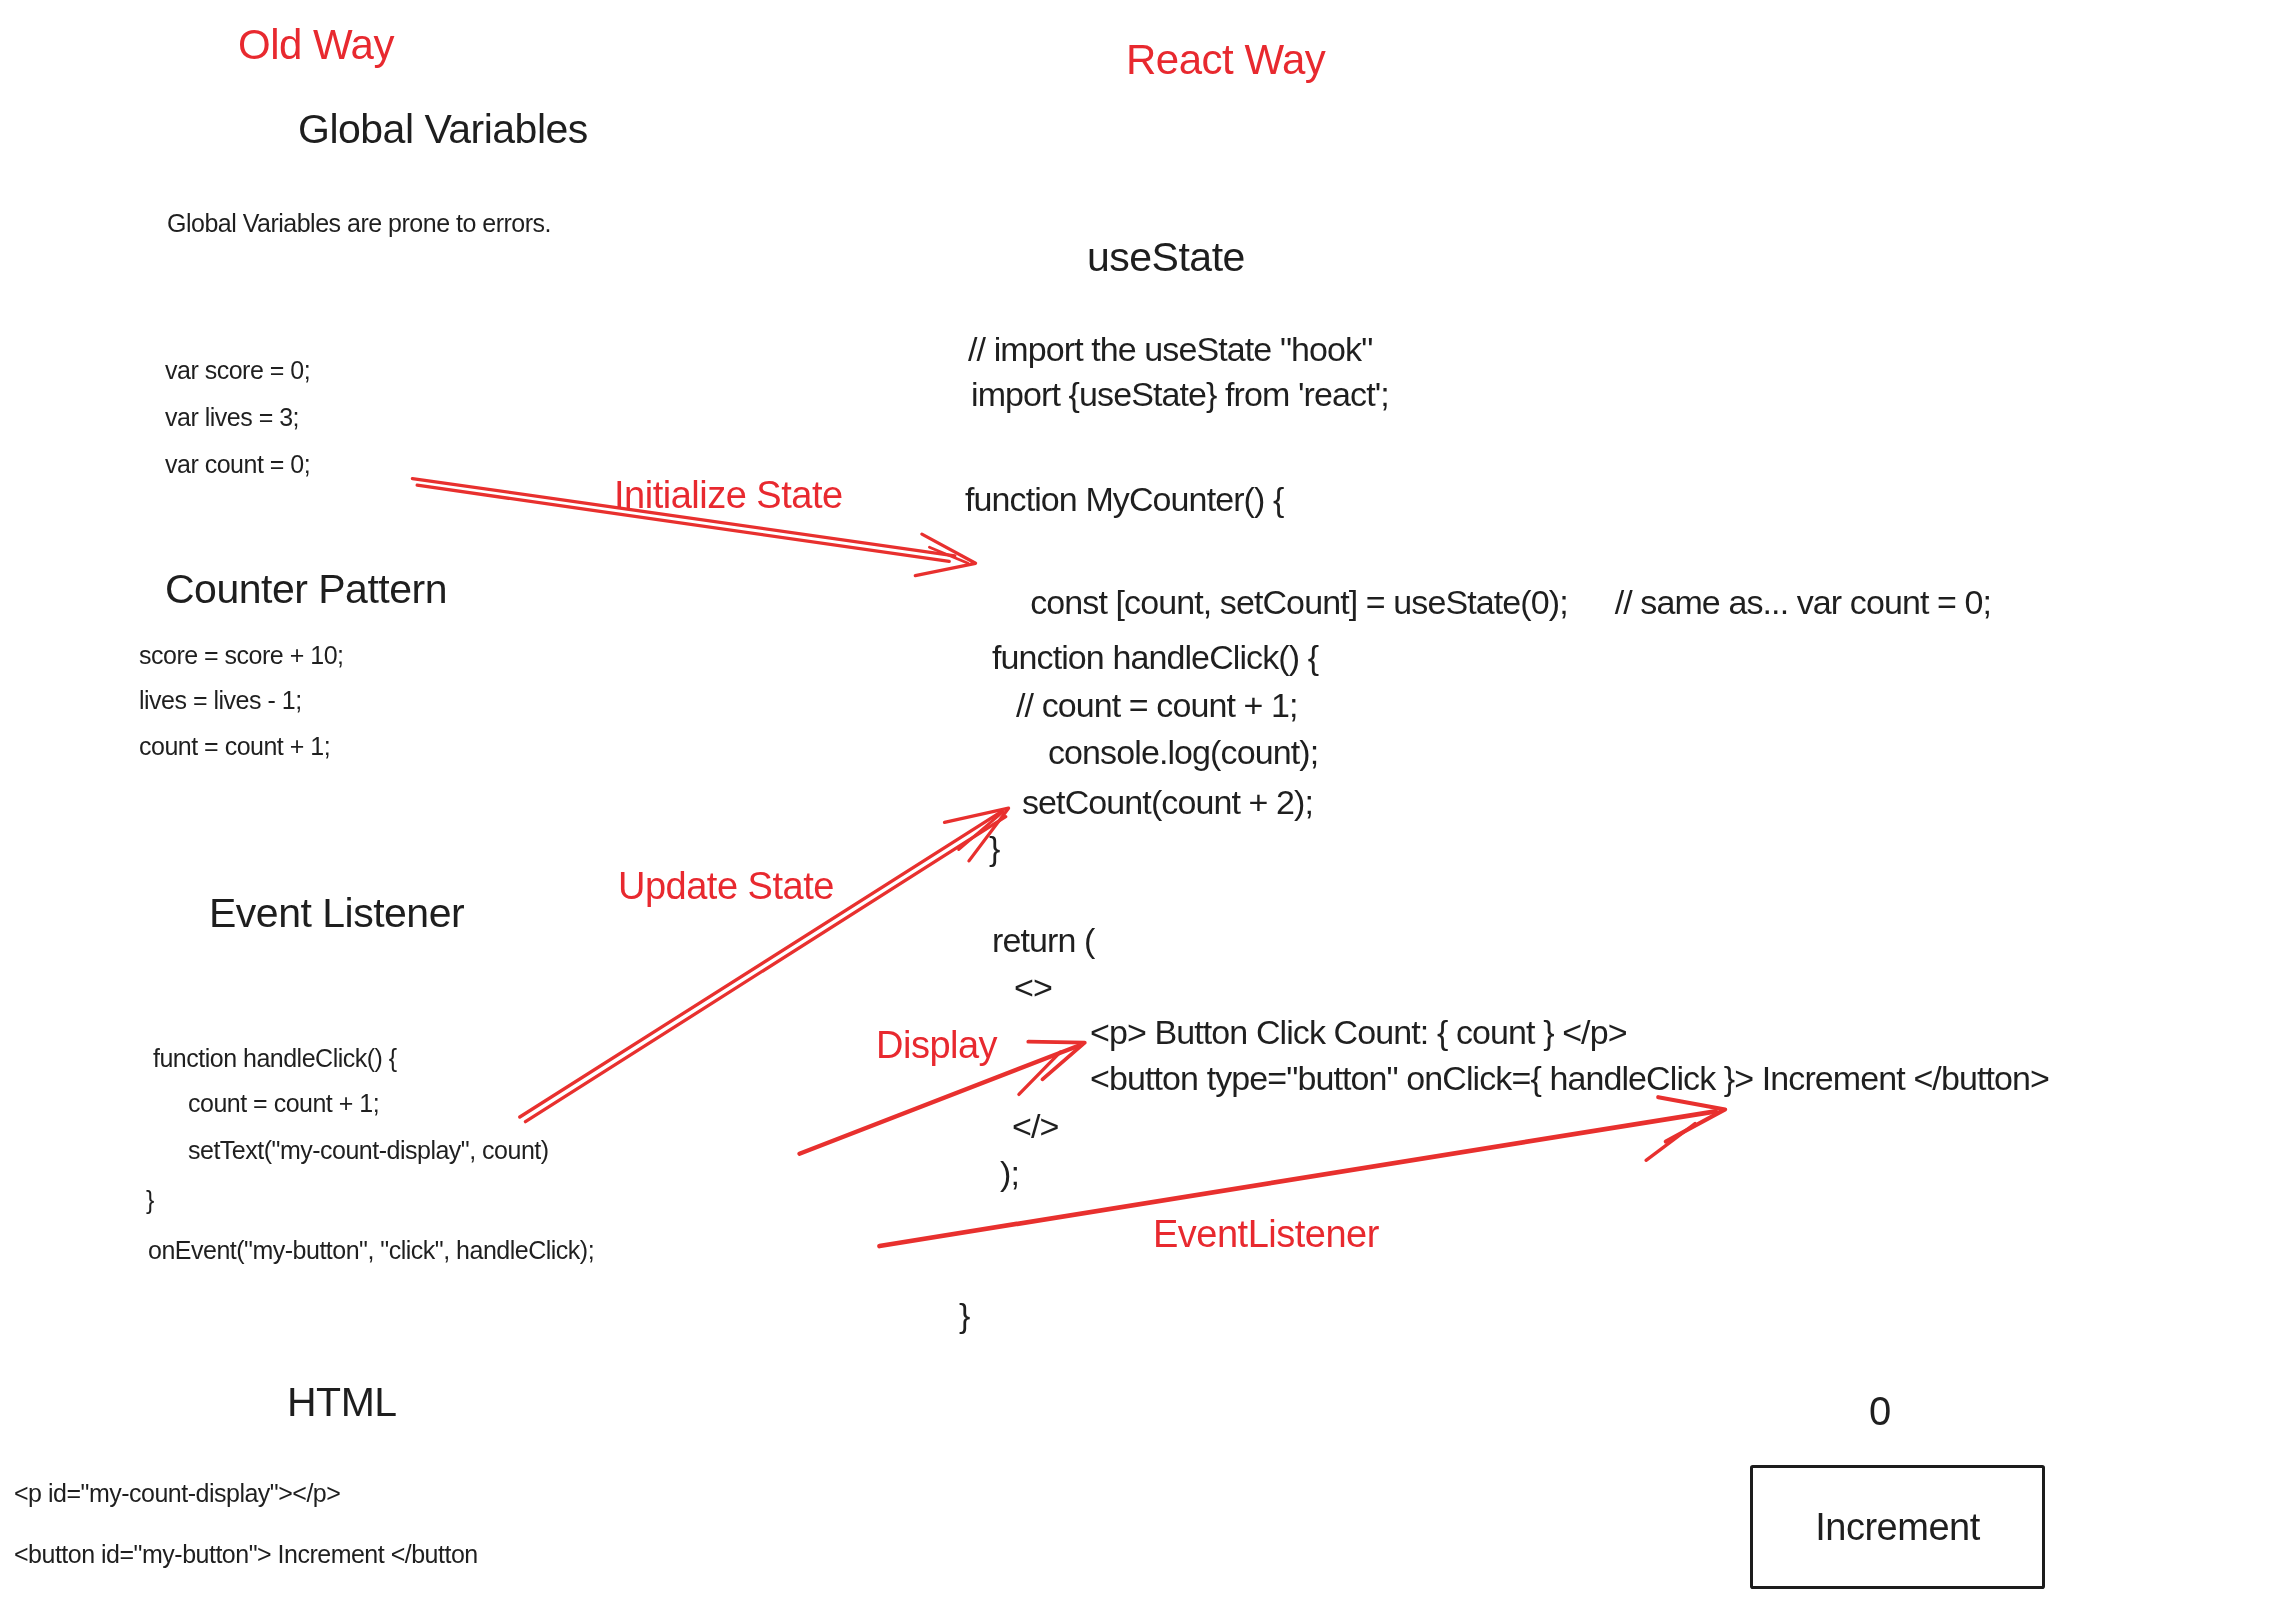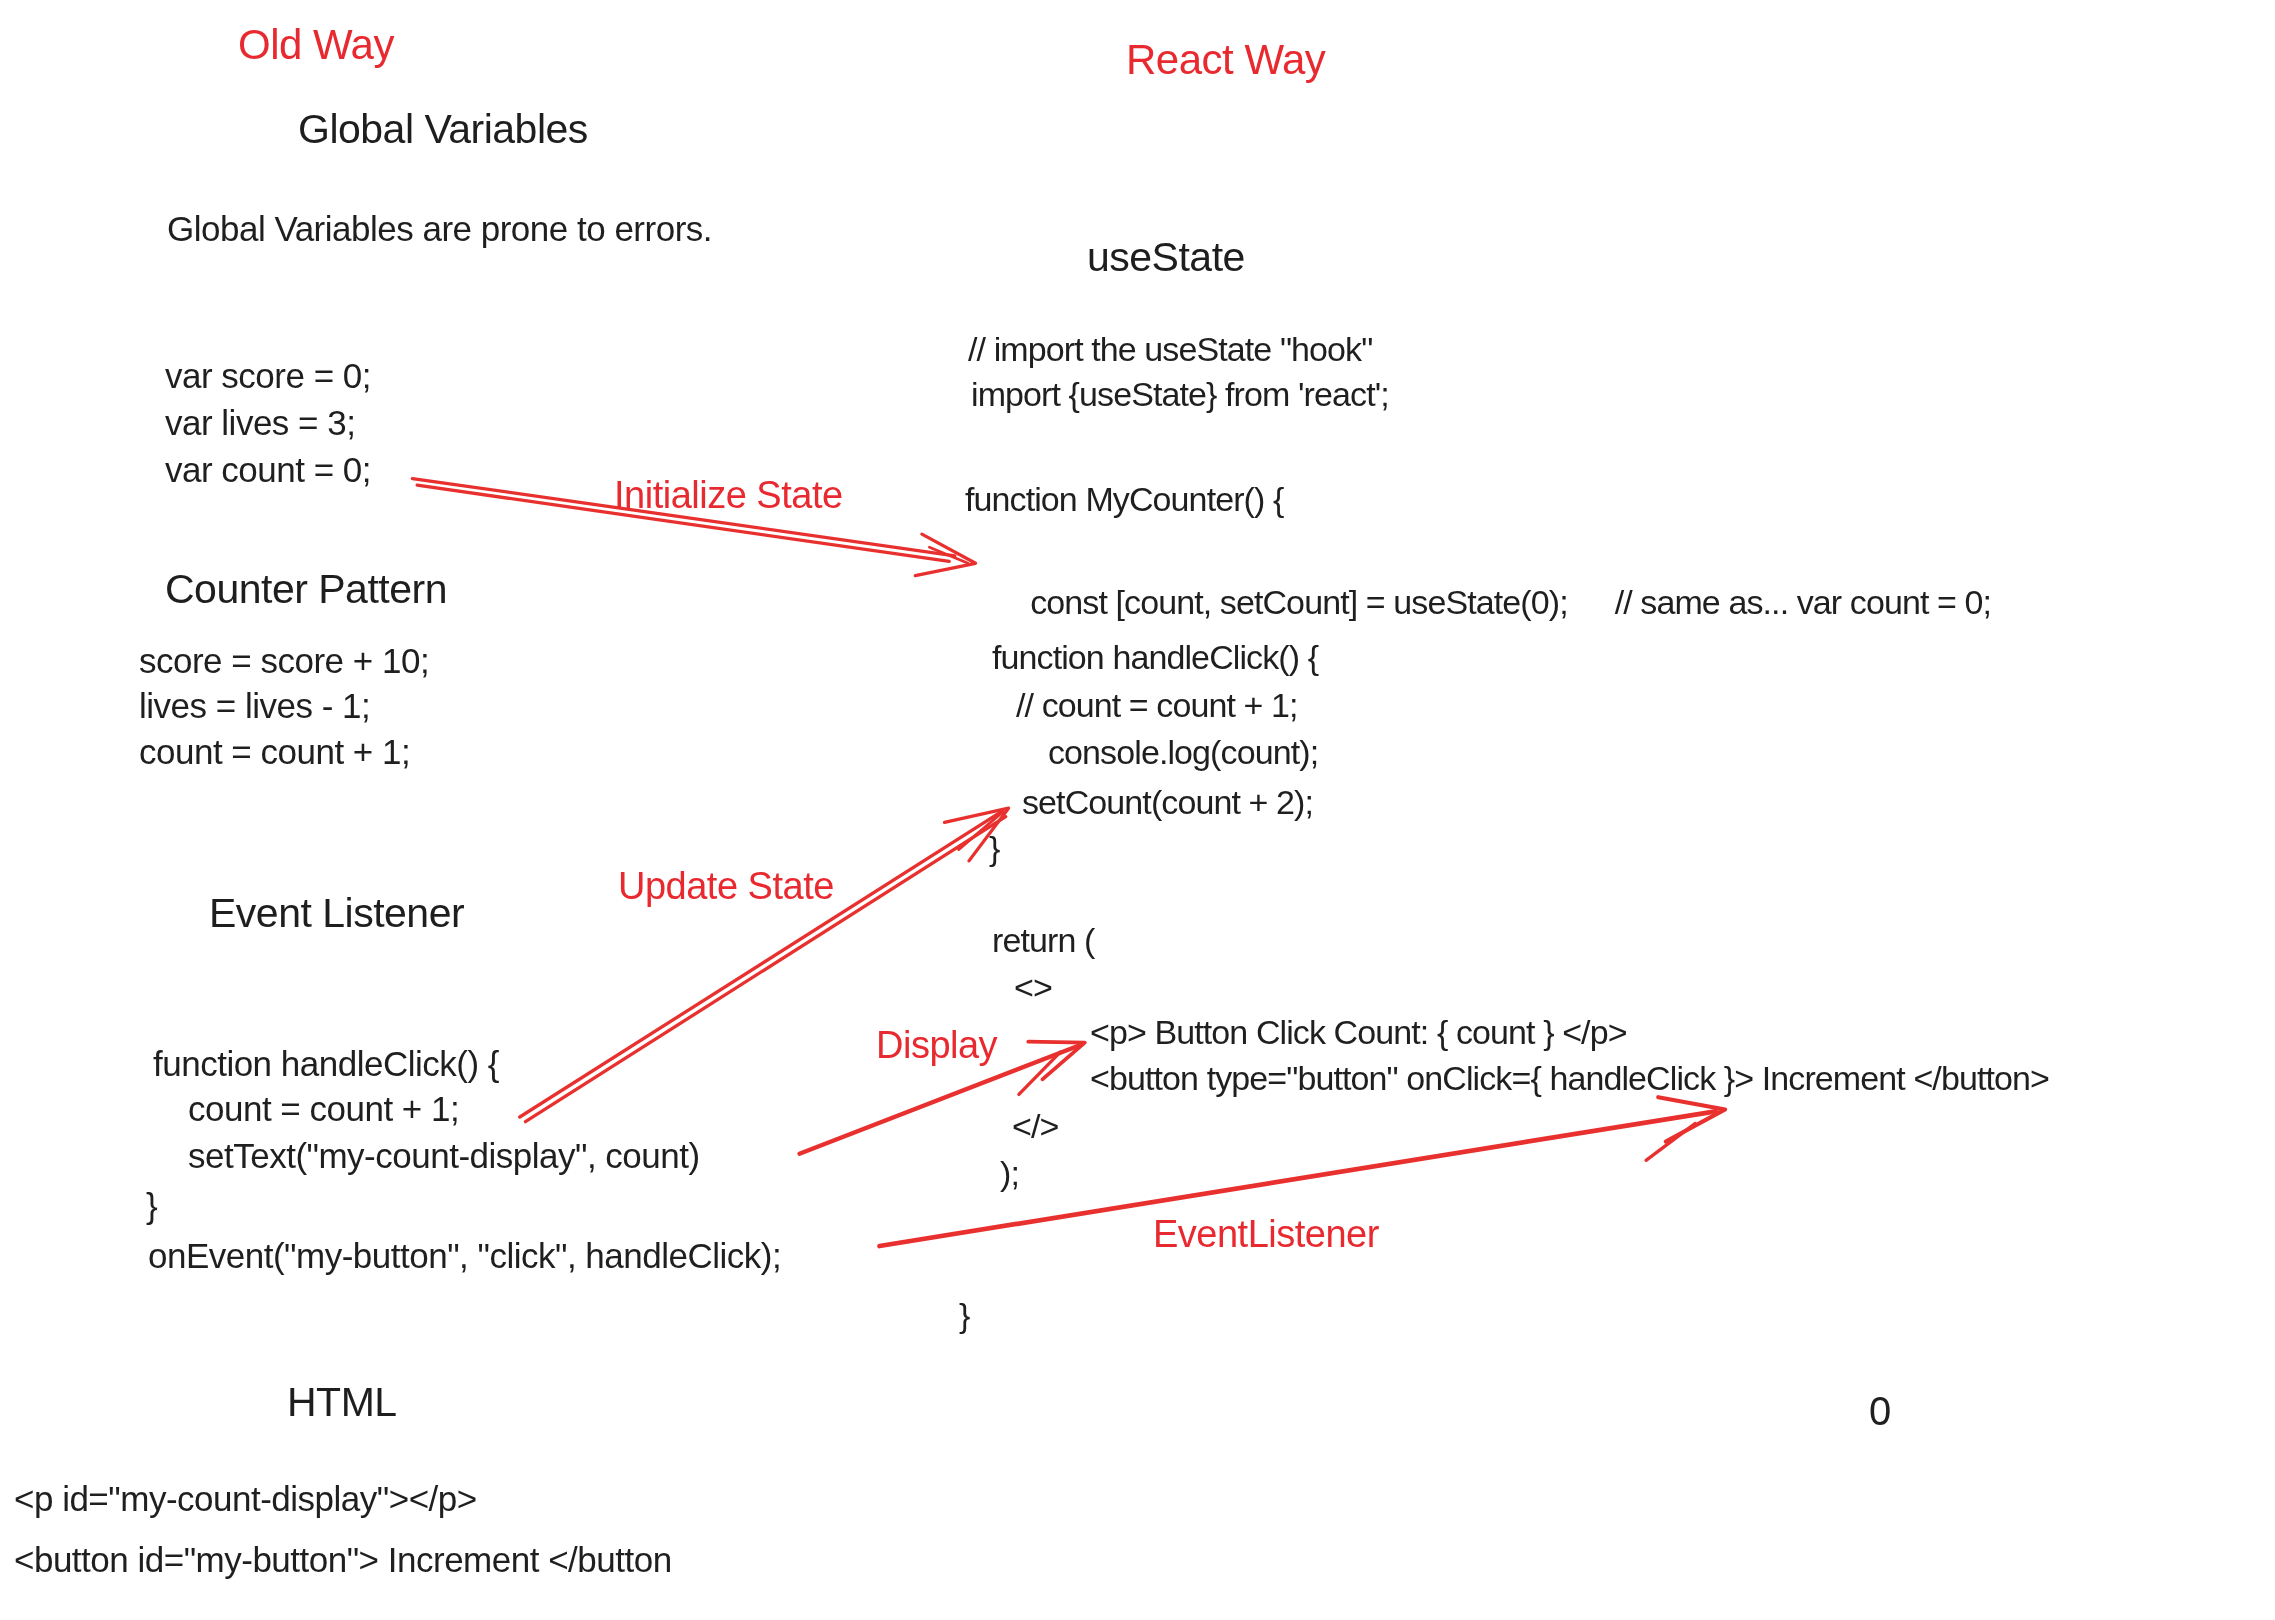--- a/index.html
+++ b/index.html
@@ -5,21 +5,21 @@
   html,body{margin:0;padding:0;background:#ffffff;}
   #canvas{
     position:relative;
     width:2204px;height:1621px;
     background:#ffffff;
     font-family:"Liberation Sans",sans-serif;
     color:#212121;
     overflow:hidden;
   }
   .abs{position:absolute;white-space:pre;}
-  .code{font-size:35px;letter-spacing:-0.5px;color:#1f1f1f;}
+  .code{font-size:25px;letter-spacing:-0.5px;color:#1f1f1f;}
   .cond{font-size:34px;letter-spacing:-0.9px;}
   .heading{font-size:41px;letter-spacing:-0.5px;color:#1e1e1e;}
   .red-title{font-size:42px;color:#e8292f;letter-spacing:-0.5px;}
   .red-label{font-size:38px;color:#e8292f;letter-spacing:-0.5px;}
   #arrow-layer{position:absolute;left:0;top:0;width:2276px;height:1621px;pointer-events:none;}
   #arrow-layer path{fill:none;stroke:#e8302e;stroke-linecap:round;stroke-linejoin:round;}
   .preview-button{
     position:absolute;left:1750px;top:1465px;width:295px;height:124px;
     background:#ffffff;border:3.8px solid #1c1c1c;border-radius:2.8px;
     display:flex;align-items:center;justify-content:center;
@@ -106,15 +106,18 @@
   <div class="abs code cond" style="left:1012px;top:1107px;">&lt;/&gt;</div>
   <div class="abs code cond" style="left:1000px;top:1154px;">);</div>
   <div class="abs code cond" style="left:959px;top:1296px;">}</div>
 
   <div class="abs red-label" style="left:614px;top:474px;">Initialize State</div>
   <div class="abs red-label" style="left:618px;top:865px;">Update State</div>
   <div class="abs red-label" style="left:876px;top:1024px;">Display</div>
   <div class="abs red-label" style="left:1153px;top:1213px;">EventListener</div>
 
   <div class="abs" style="left:1869px;top:1389px;font-size:40px;color:#1f1f1f;">0</div>
+  <div class="preview-button">
+    <span>Increment</span>
+  </div>
 
 </div>
 
 
 </body></html>

